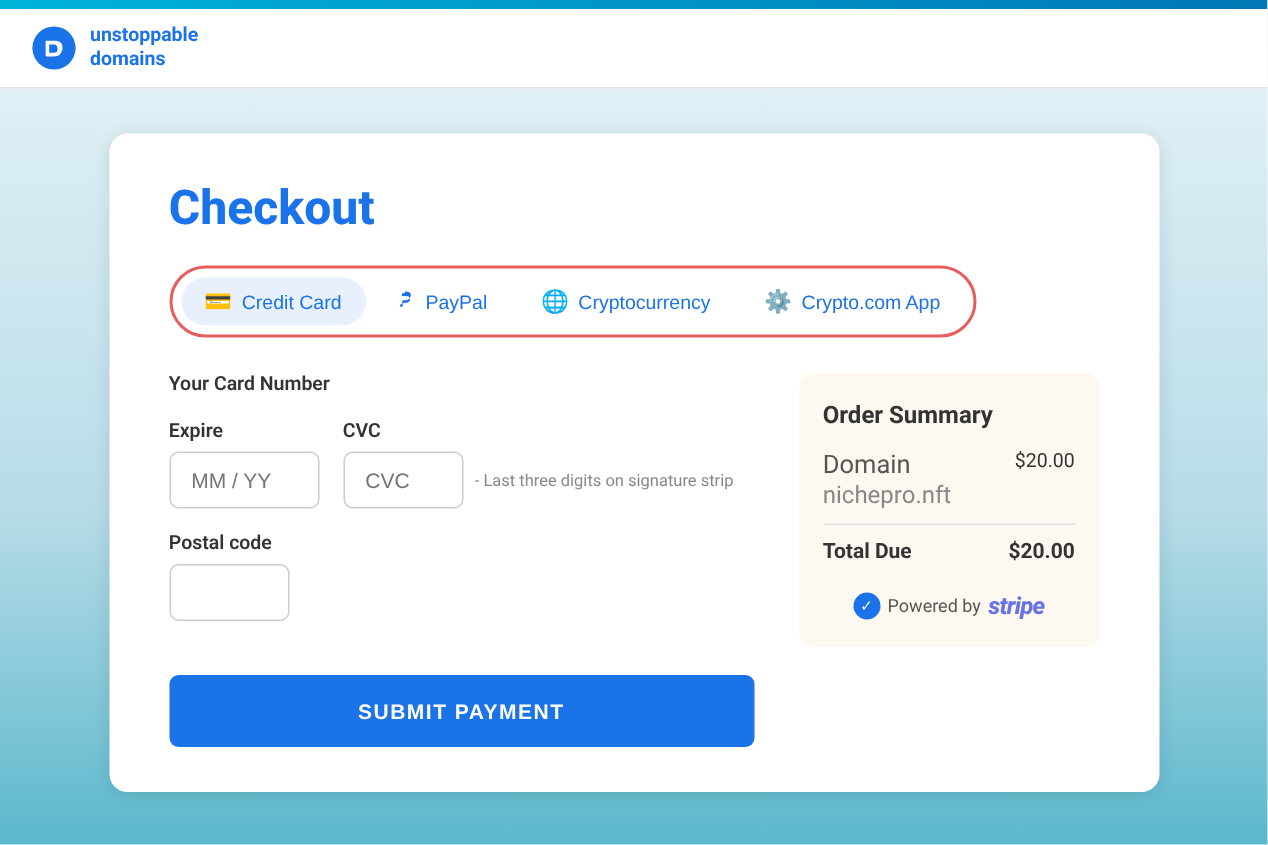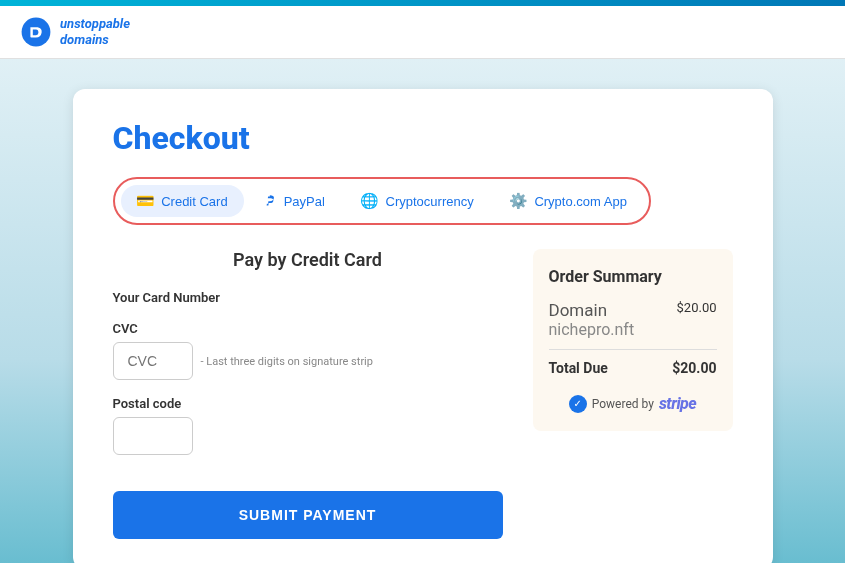--- a/index.html
+++ b/index.html
@@ -33,21 +33,20 @@
     }
     .logo-icon {
       width: 32px;
       height: 32px;
     }
     .logo-text {
       font-size: 13px;
       font-weight: 700;
       color: #1a73e8;
       line-height: 1.2;
-      font-style: italic;
     }
 
     
     .main {
       flex: 1;
       display: flex;
       justify-content: center;
       align-items: flex-start;
       padding: 30px 20px;
     }
@@ -341,27 +340,30 @@
         <span>Cryptocurrency</span>
       </button>
       <button class="payment-tab">
         <span class="tab-icon">⚙️</span>
         <span>Crypto.com App</span>
       </button>
     </div>
 
     <div class="content-layout">
       <div class="payment-form">
-        <div class="form-title">Pay by Credit Card</div>
 
         <div class="form-group">
           <label class="form-label">Your Card Number</label>
         </div>
 
         <div class="form-row">
+          <div class="form-col form-group">
+            <label class="form-label">Expire</label>
+            <input class="form-input" type="text" style="width: 100px;" placeholder="MM / YY">
+          </div>
           <div class="form-col form-group">
             <label class="form-label">CVC</label>
             <div class="cvc-wrapper">
               <input class="cvc-input" type="text" placeholder="CVC" style="">
               <span class="cvc-hint">- Last three digits on signature strip</span>
             </div>
           </div>
         </div>
 
         <div class="form-group">

